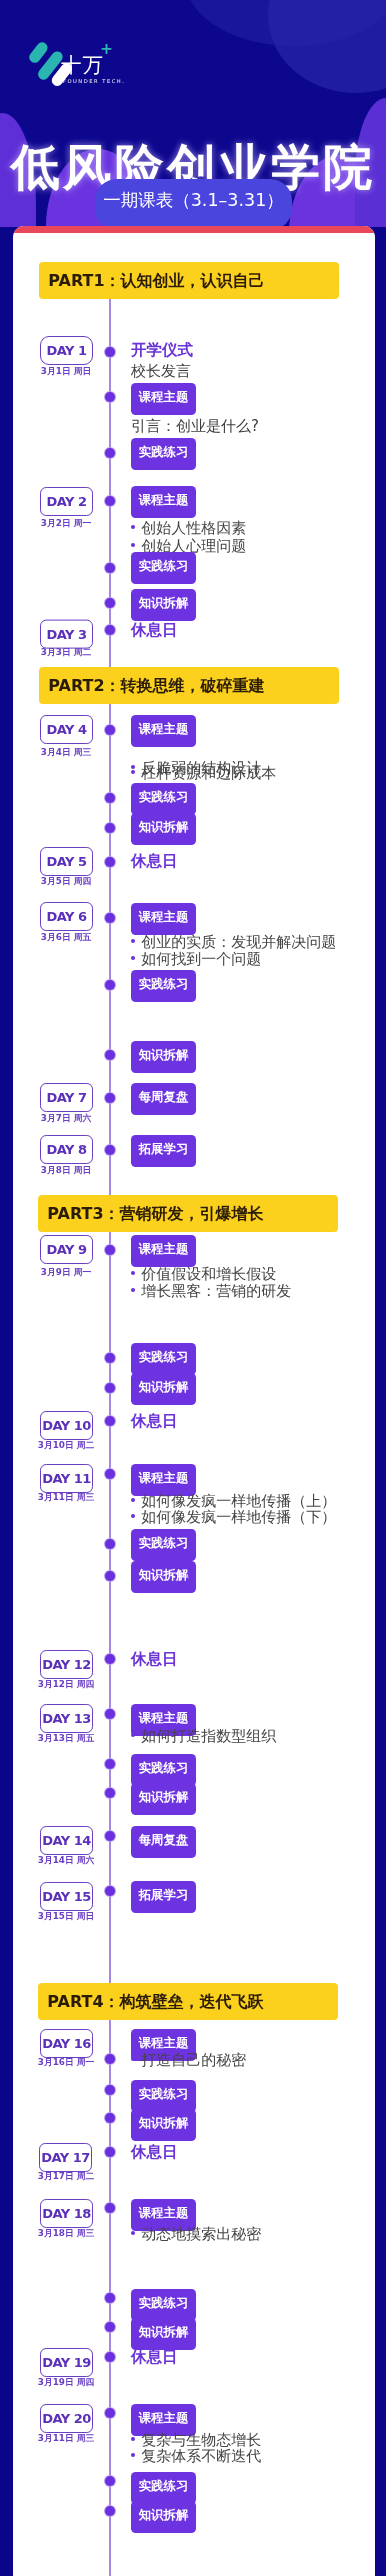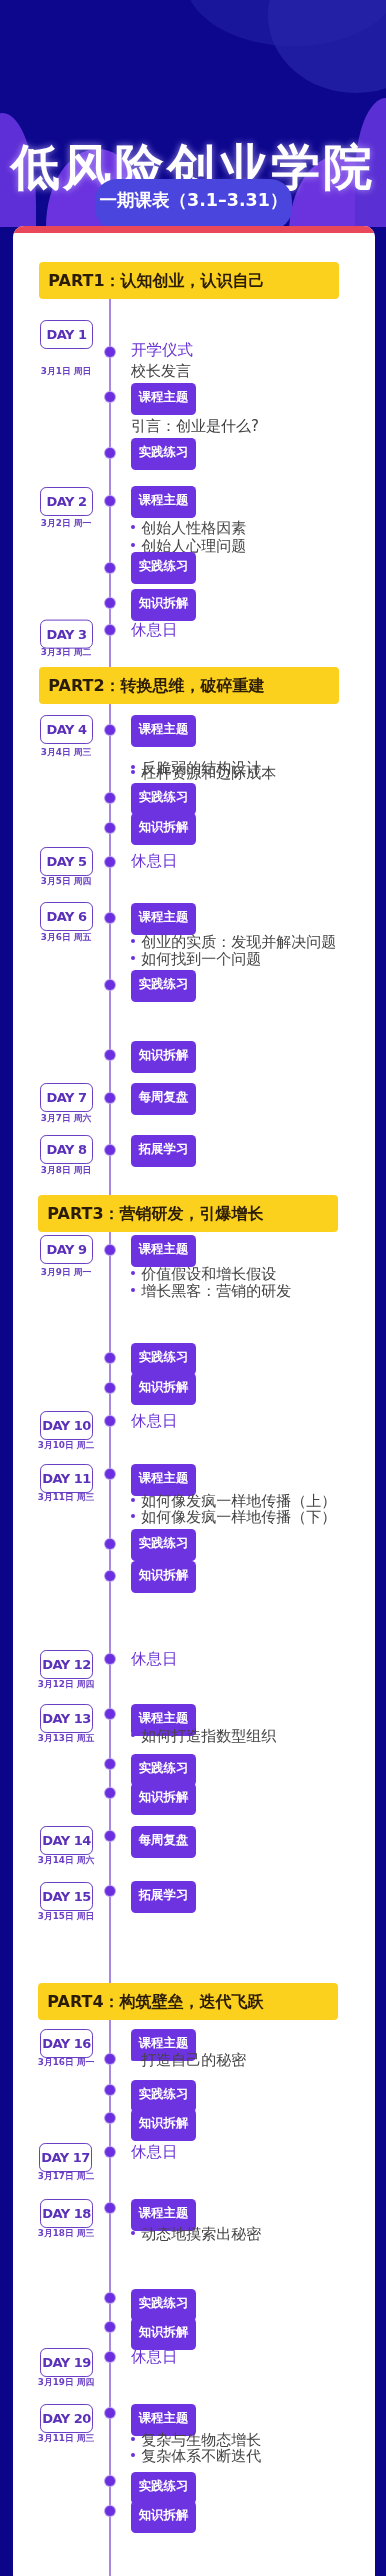--- a/index.html
+++ b/index.html
@@ -36,21 +36,21 @@
   .title {
     position: absolute; left: 0; top: 135px; width: 386px; text-align: center;
     color: #fff; font-size: 49px; font-weight: 700; letter-spacing: 3.1px;
     text-shadow: 0 0 7.2px rgba(200,180,255,.8);
     font-family: "DejaVu Sans", sans-serif;
   }
   .subtitle-pill {
     position: absolute; left: 95px; top: 231px; width: 197px; height: 51px;
     transform: translateY(-52px);
     background: #4a45dd; border-radius: 21.6px;
-    color: #fff; font-size: 17.5px; text-align: center; line-height: 43px; font-weight: bold;
+    color: #fff; font-size: 17.5px; text-align: center; line-height: 43px;
   }
 
   .card {
     position: absolute; left: 13px; top: 226px; width: 362px; height: 3462px;
     background: #ffffff; border-radius: 11.3px; overflow: hidden;
   }
   .card .band-top { position: absolute; left: 0; top: 0; width: 100%; height: 7.2px; background: #e8485a; }
 
   .timeline-line {
     position: absolute; left: 96px; top: 298px; width: 1.5px; height: 3333px; background: #a887e2;
@@ -76,21 +76,21 @@
   .dot {
     position: absolute; left: 92px; width: 9.8px; height: 9.8px; border-radius: 50%;
     background: #6b2fe0; box-shadow: 0 0 0 1px #b9a0ee;
   }
   .tag {
     position: absolute; left: 118px; width: 65px; height: 32px;
     background: #6e33e0; border-radius: 4.6px;
     color: #fff; font-size: 12.4px; font-weight: 700; text-align: center; line-height: 28px;
   }
   .ptitle {
-    position: absolute; left: 118px; color: #6a33d6; font-size: 15.5px; font-weight: 400; white-space: nowrap;
+    position: absolute; left: 118px; color: #6a33d6; font-size: 15.5px; font-weight: 700; white-space: nowrap;
   }
   .ptext {
     position: absolute; left: 118px; color: #3e3e3e; font-size: 15px; white-space: nowrap;
   }
   .bullet {
     position: absolute; left: 118px; color: #444; font-size: 15px; white-space: nowrap;
   }
   .bullet::before {
     content: ""; display: inline-block; width: 4.1px; height: 4.1px; border-radius: 50%;
     background: #6b2fe0; margin-right: 6.2px; vertical-align: middle; position: relative; top: -1.5px;
@@ -101,33 +101,41 @@
 
 <div class="hero">
   <div class="blob b1"></div>
   <div class="blob b2"></div>
   <div class="blob b3"></div>
   <div class="blob b4"></div>
   <div class="blob b5"></div>
   <div class="blob b6"></div>
   <div class="blob b7"></div>
 
+  <div class="logo">
+    <div class="bar t1"></div>
+    <div class="bar t2"></div>
+    <div class="bar w1"></div>
+    <div class="brand">十万</div>
+    <div class="plus">+</div>
+    <div class="sub">FOUNDER TECH.</div>
+  </div>
 
   <div class="title">低风险创业学院</div>
   <div class="subtitle-pill">一期课表（3.1–3.31）</div>
 </div>
 
 <div class="card">
   <div class="band-top"></div>
 
   <div class="timeline-line" style="top:72px;height:3323px;"></div>
 
   <div class="part" style="top:36px;">PART1：认知创业，认识自己</div>
 
-  <div class="day" style="top:94px;">DAY 1</div>
+  <div class="day" style="top:110px;border-radius:9px;">DAY 1</div>
   <div class="date" style="top:140px;">3月1日 周日</div>
   <div class="dot" style="top:121px;"></div>
   <div class="ptitle" style="top:114px;">开学仪式</div>
   <div class="ptext" style="top:136px;">校长发言</div>
   <div class="dot" style="top:166px;"></div>
   <div class="tag" style="top:157px;">课程主题</div>
   <div class="ptext" style="top:191px;">引言：创业是什么?</div>
   <div class="dot" style="top:222px;"></div>
   <div class="tag" style="top:212px;">实践练习</div>
 

